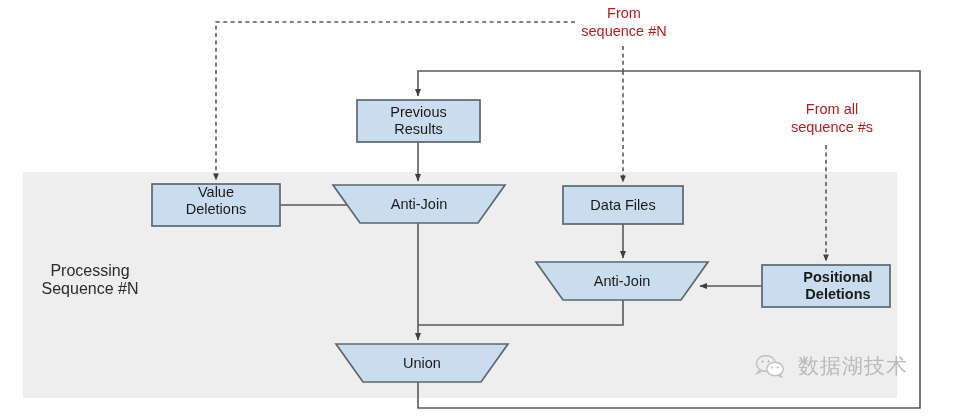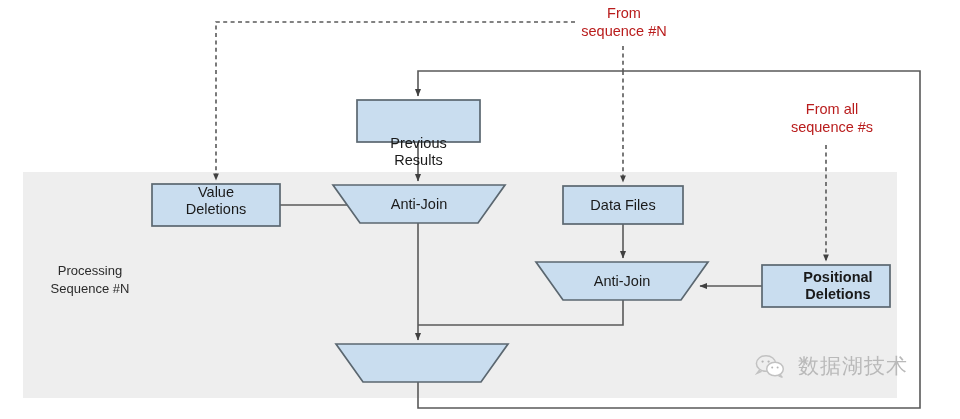--- a/index.html
+++ b/index.html
@@ -39,21 +39,21 @@
     text-align: center;
     color: #b91c1c;
     font-size: 14.5px;
     line-height: 18px;
     white-space: pre-line;
   }
   .region-label {
     position: absolute;
     text-align: center;
     color: #2b2b2b;
-    font-size: 13px;
+    font-size: 16px;
     line-height: 18px;
     white-space: pre-line;
   }
   .watermark {
     position: absolute;
     display: flex;
     align-items: center;
     gap: 13px;
     color: #b9b9b9;
     font-size: 21px;
@@ -140,35 +140,36 @@
       <path d="M333,185 L505,185 L478,223 L360,223 z" fill="#c9ddef" stroke="#5b6770" stroke-width="1.7"></path>
     </g>
     <g>
       <path d="M536,262 L708,262 L681,300 L563,300 z" fill="#c9ddef" stroke="#5b6770" stroke-width="1.7"></path>
     </g>
     <g>
       <path d="M336,344 L508,344 L481,382 L363,382 z" fill="#c9ddef" stroke="#5b6770" stroke-width="1.7"></path>
     </g>
   </svg>
 
-  <div class="node-label" style="left:357px; top:100px; width:123px; height:42px;margin-top:31px;">Previous
+  <div class="node-label" style="left:357px; top:100px; width:123px; height:42px;">Previous
 Results</div>
 
   <div class="node-label" style="left:152px; top:184px; width:128px; height:34px;">Value
 Deletions</div>
 
   <div class="node-label" style="left:340px; top:186px; width:158px; height:36px;">Anti-Join</div>
 
   <div class="node-label" style="left:563px; top:186px; width:120px; height:38px;">Data Files</div>
 
   <div class="node-label" style="left:762px; top:265px; width:152px; height:42px;font-weight:bold;">Positional
 Deletions</div>
 
   <div class="node-label" style="left:543px; top:263px; width:158px; height:36px;">Anti-Join</div>
 
+  <div class="node-label" style="left:343px; top:345px; width:158px; height:36px;">Union</div>
 
   <div class="free-label" style="left:568px; top:4px; width:112px;">From
 sequence #N</div>
 
   <div class="free-label" style="left:772px; top:100px; width:120px;">From all
 sequence #s</div>
 
   <div class="region-label" style="left:26px; top:262px; width:128px;">Processing
 Sequence #N</div>
 

